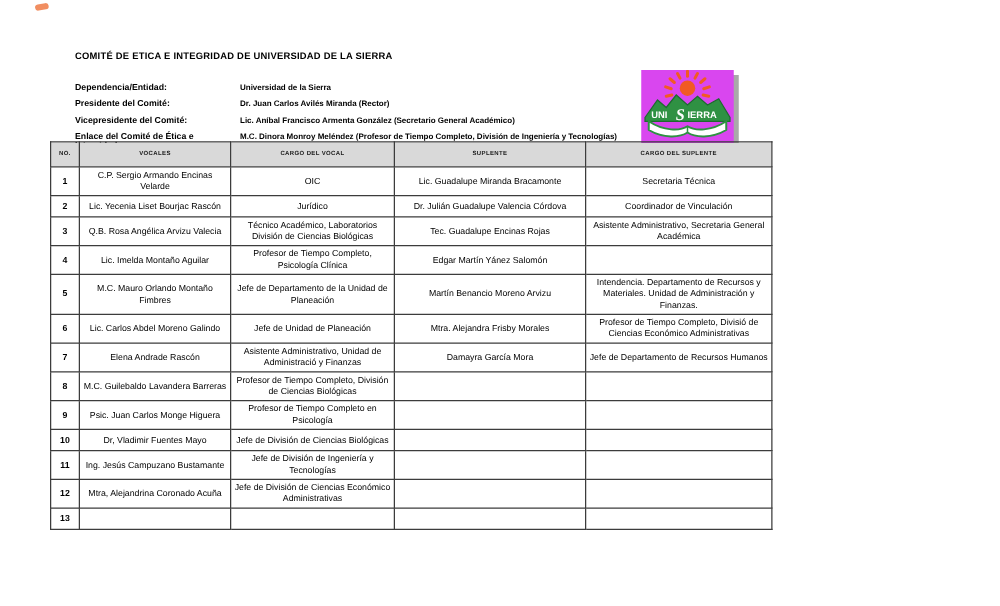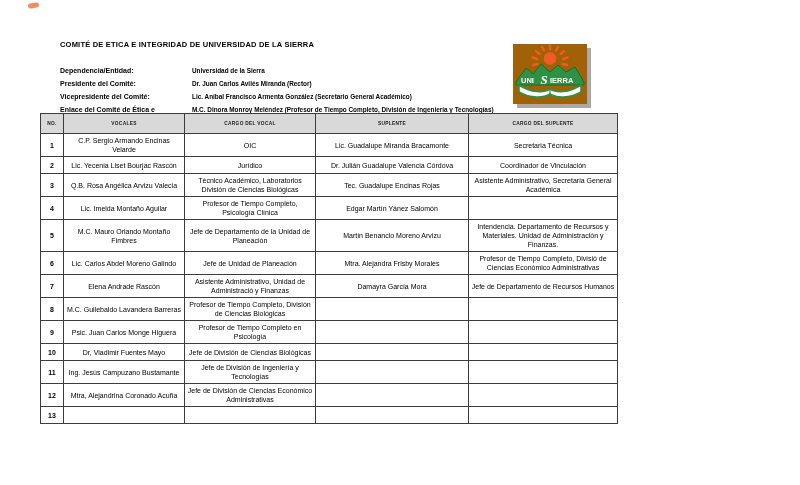--- a/index.html
+++ b/index.html
@@ -23,23 +23,23 @@
     font-size:7.5px; font-weight:bold; letter-spacing:.2px;
   }
   .info-block {
     position:absolute; left:60px; top:67px;
     display:grid; grid-template-columns:132px auto;
     row-gap:6px;
   }
   .info-label { font-size:7px; font-weight:bold; }
   .info-value { font-size:6.4px; font-weight:bold; }
   .logo-box {
-    position:absolute; left:513px; top:44px;
+    position:absolute; left:513px; top:56px;
     width:74px; height:60px;
-    background:#a16207;
+    background:#d946ef;
     box-shadow:4px 4px 0 #a9a9a9;
   }
   .logo-box svg { display:block; }
   table.committee {
     position:absolute; left:40px; top:113px;
     width:577px;
     border-collapse:collapse; table-layout:fixed;
     font-size:7px;
   }
   table.committee th, table.committee td {

